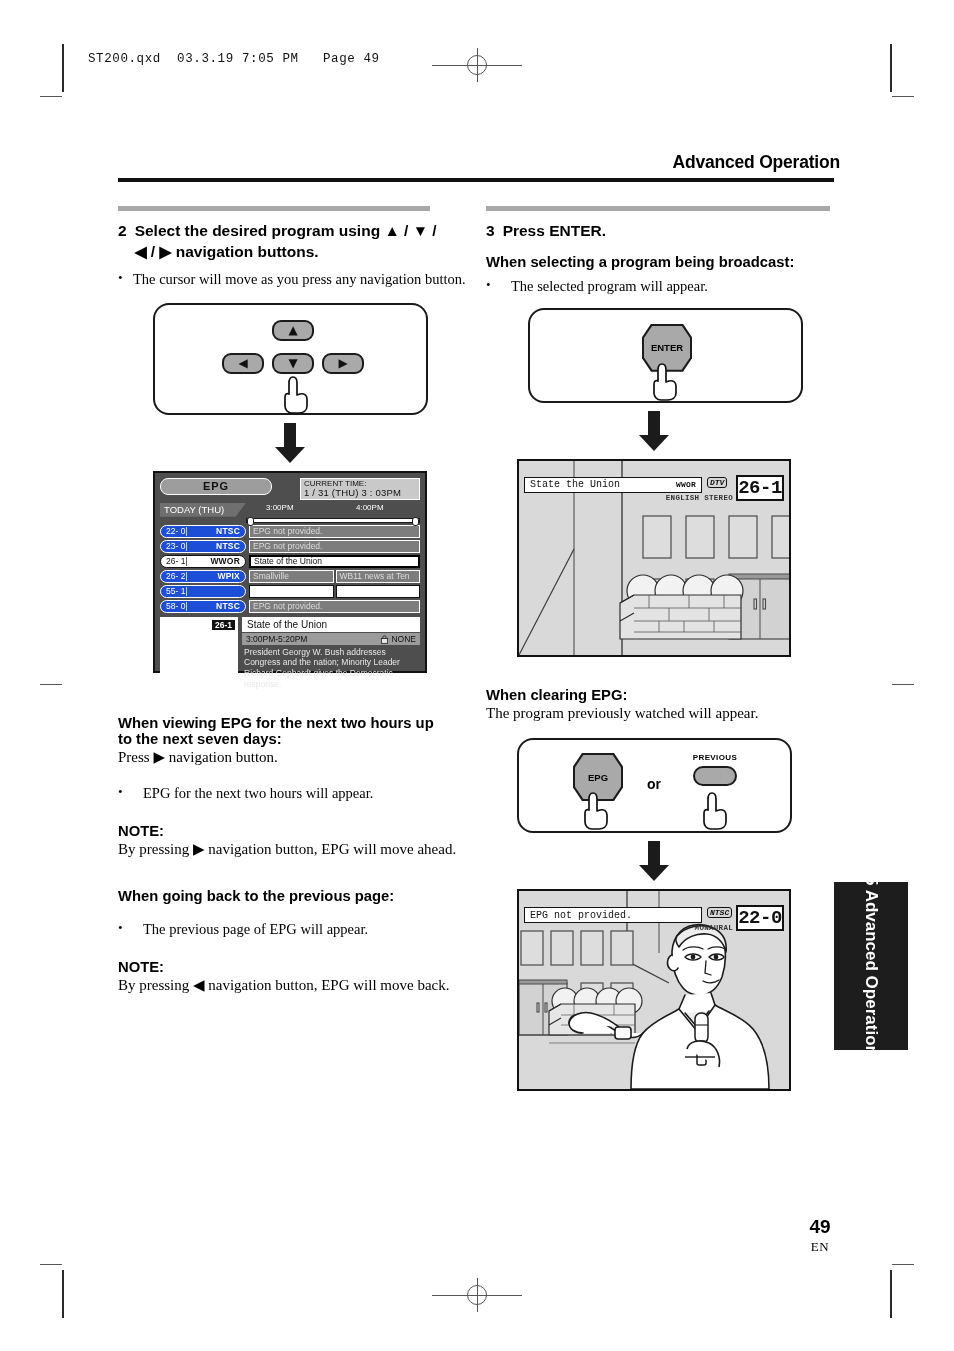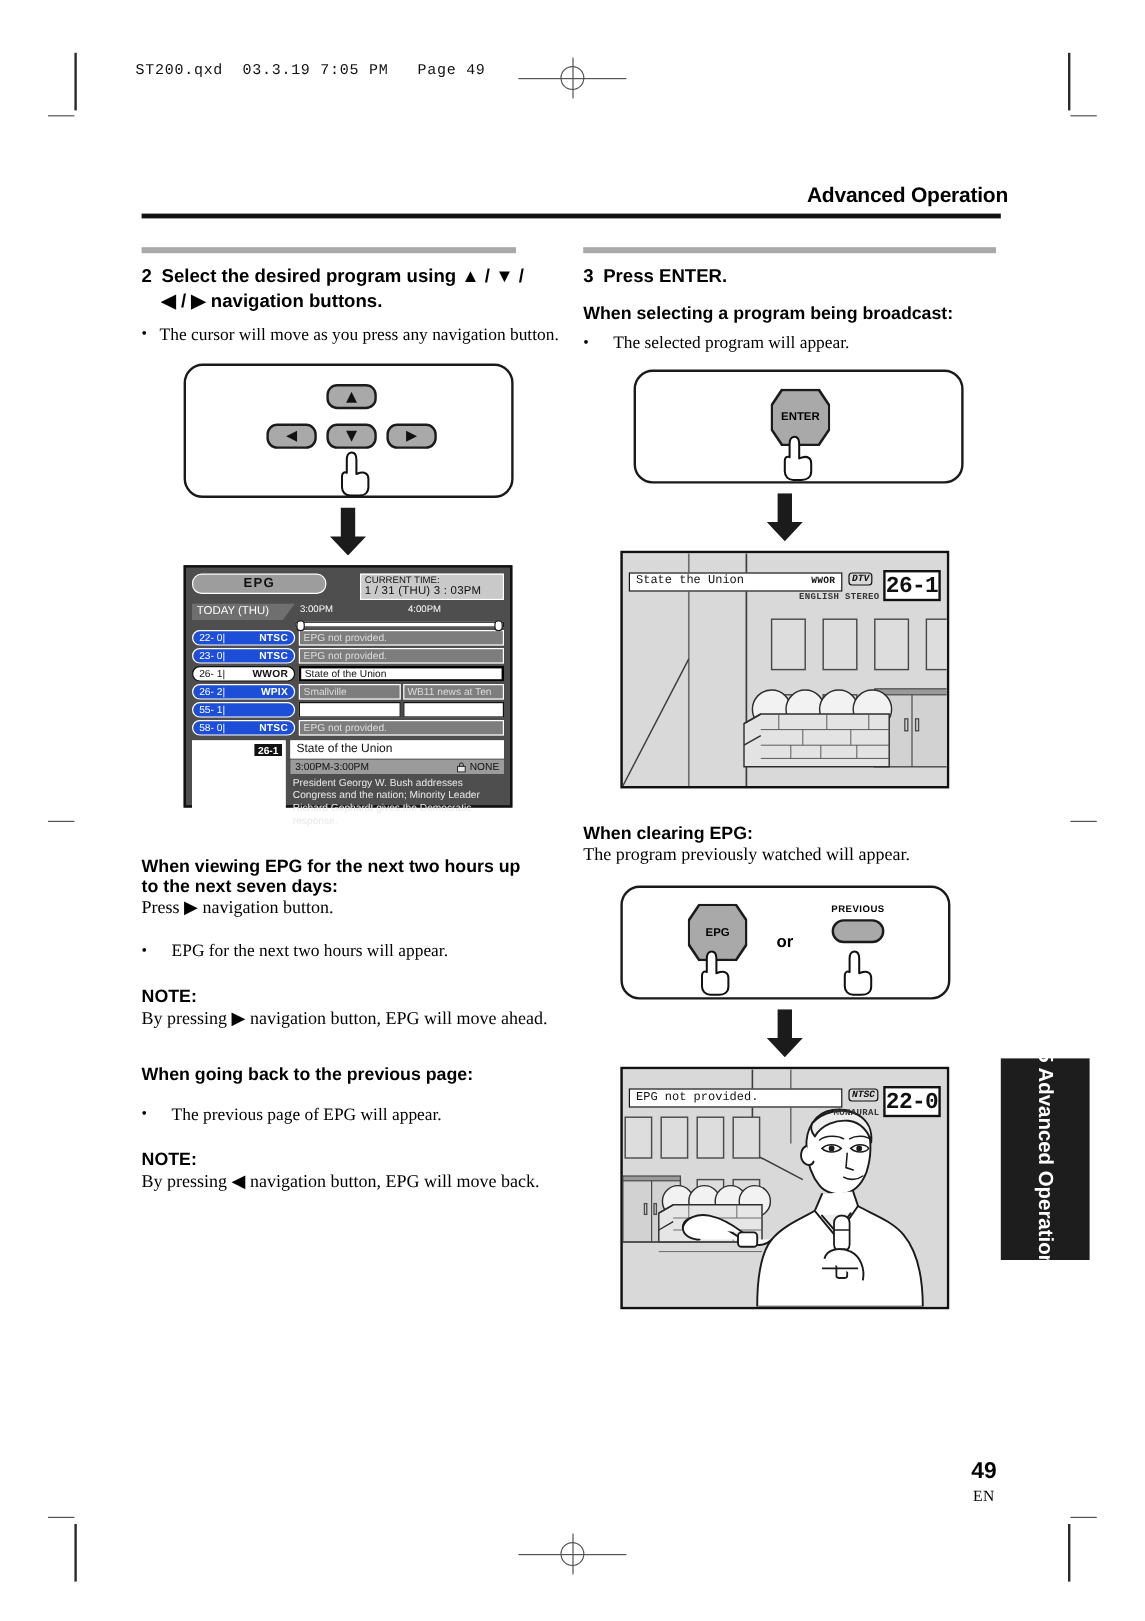--- a/index.html
+++ b/index.html
@@ -17,21 +17,21 @@
   .pm { position:absolute; background:#000; }
   .reg { position:absolute; width:34px; height:34px; }
   .reg .circ { position:absolute; left:7px; top:7px; width:20px; height:20px;
                border:1px solid #555; border-radius:50%; }
   .reg .vl { position:absolute; left:17px; top:0; width:1px; height:34px; background:#555; }
   .reg .hl { position:absolute; top:17px; left:-28px; width:90px; height:1px; background:#555; }
   .tick { position:absolute; background:#555; }
 
   
   .filestamp {
-    position:absolute; left:113px; top:52px;
+    position:absolute; left:88px; top:52px;
     font-family:"Liberation Mono", monospace;
     font-size:12.5px; letter-spacing:.6px; color:#111;
     white-space:pre;
   }
   .leftbar-top { position:absolute; left:62px; top:44px; width:2px; height:48px; background:#2a2a2a; }
   .rightbar-top { position:absolute; left:890px; top:44px; width:2px; height:48px; background:#2a2a2a; }
   .leftbar-bot { position:absolute; left:62px; top:1270px; width:2px; height:48px; background:#2a2a2a; }
   .rightbar-bot { position:absolute; left:890px; top:1270px; width:2px; height:48px; background:#2a2a2a; }
 
   .chapter-title {
@@ -117,21 +117,21 @@
     width:112px; height:17px; background:#9d9d9d; border:1.5px solid #fff;
     border-radius:8px; color:#111; font-weight:bold; font-size:11px;
     display:flex; align-items:center; justify-content:center; letter-spacing:1px;
   }
   .epg-time {
     background:#c9c9c9; color:#111; border:1px solid #fff; padding:0 3px;
     font-size:8px; line-height:1.15; text-align:left; min-width:120px;
   }
   .epg-time .t2 { font-size:9.5px; letter-spacing:.2px; }
 
-  .epg-head { display:flex; height:14px; margin-top:3px; }
+  .epg-head { display:flex; height:14px; margin-top:3px;gap:16px; }
   .epg-today {
     width:86px; background:#6f6f6f; color:#fff; font-size:9.5px;
     display:flex; align-items:center; padding-left:4px;
     clip-path:polygon(0 0,100% 0,88% 100%,0 100%);
   }
   .epg-times { flex:1; position:relative; font-size:8px; color:#fff; }
   .epg-times span { position:absolute; top:0; }
   .epg-bar { height:5px; background:#fff; border:1px solid #1b1b1b; margin:1px 0 2px 86px;
              position:relative; }
   .epg-bar .knob { position:absolute; left:0; top:-2px; width:7px; height:9px;
@@ -368,21 +368,21 @@
         </div>
       </div>
 
       <div class="epg-detail">
         <div class="epg-thumb">
           <div class="cn">26-1</div>
         </div>
         <div class="epg-info">
           <div class="t">State of the Union</div>
           <div class="m">
-            <span>3:00PM-3:00PM</span>
+            <span>3:00PM-5:20PM</span>
             <span style="display:flex;align-items:flex-end;gap:2px;">
               <svg width="9" height="9" viewBox="0 0 10 10">
                 <rect x="1.5" y="4" width="7" height="5.2" fill="#e9e9e9" stroke="#111" stroke-width=".8"></rect>
                 <path d="M3.2 4 V2.6 A1.8 1.8 0 0 1 6.8 2.6 V4" fill="none" stroke="#111" stroke-width=".8"></path>
               </svg>
               <span>NONE</span>
             </span>
           </div>
           <div class="d">President Georgy W. Bush addresses Congress and the nation; Minority Leader Richard Gephardt gives the Democratic response.</div>
         </div>

